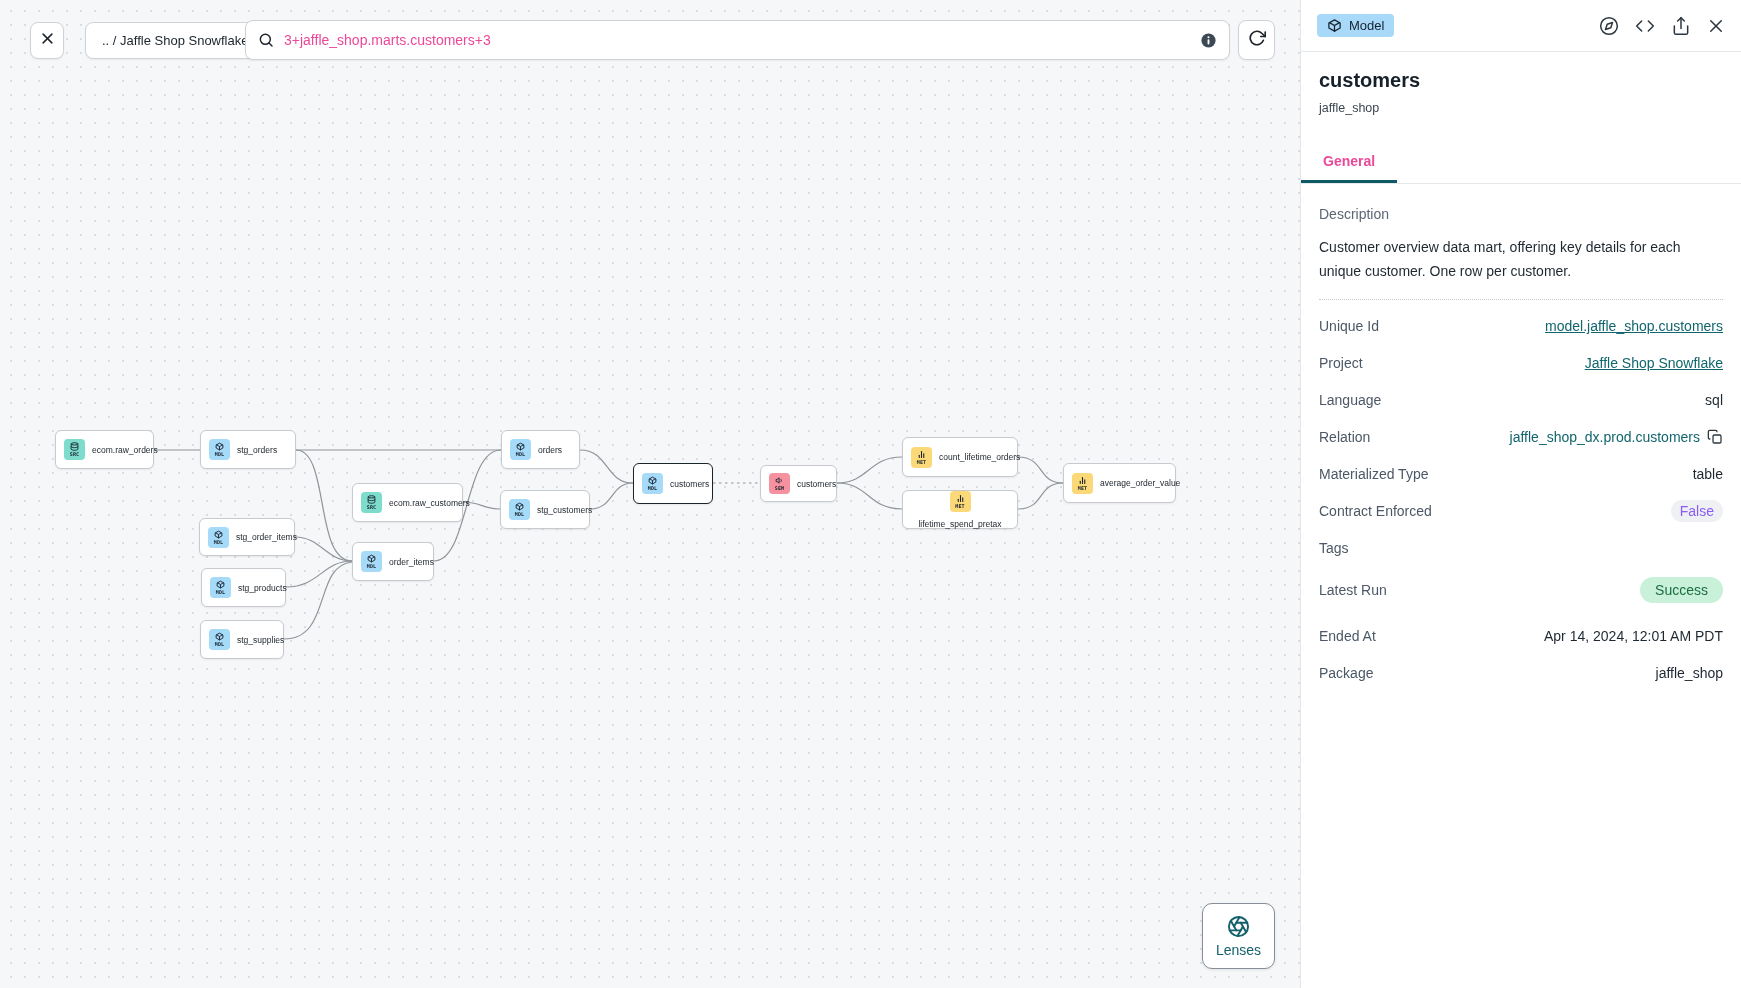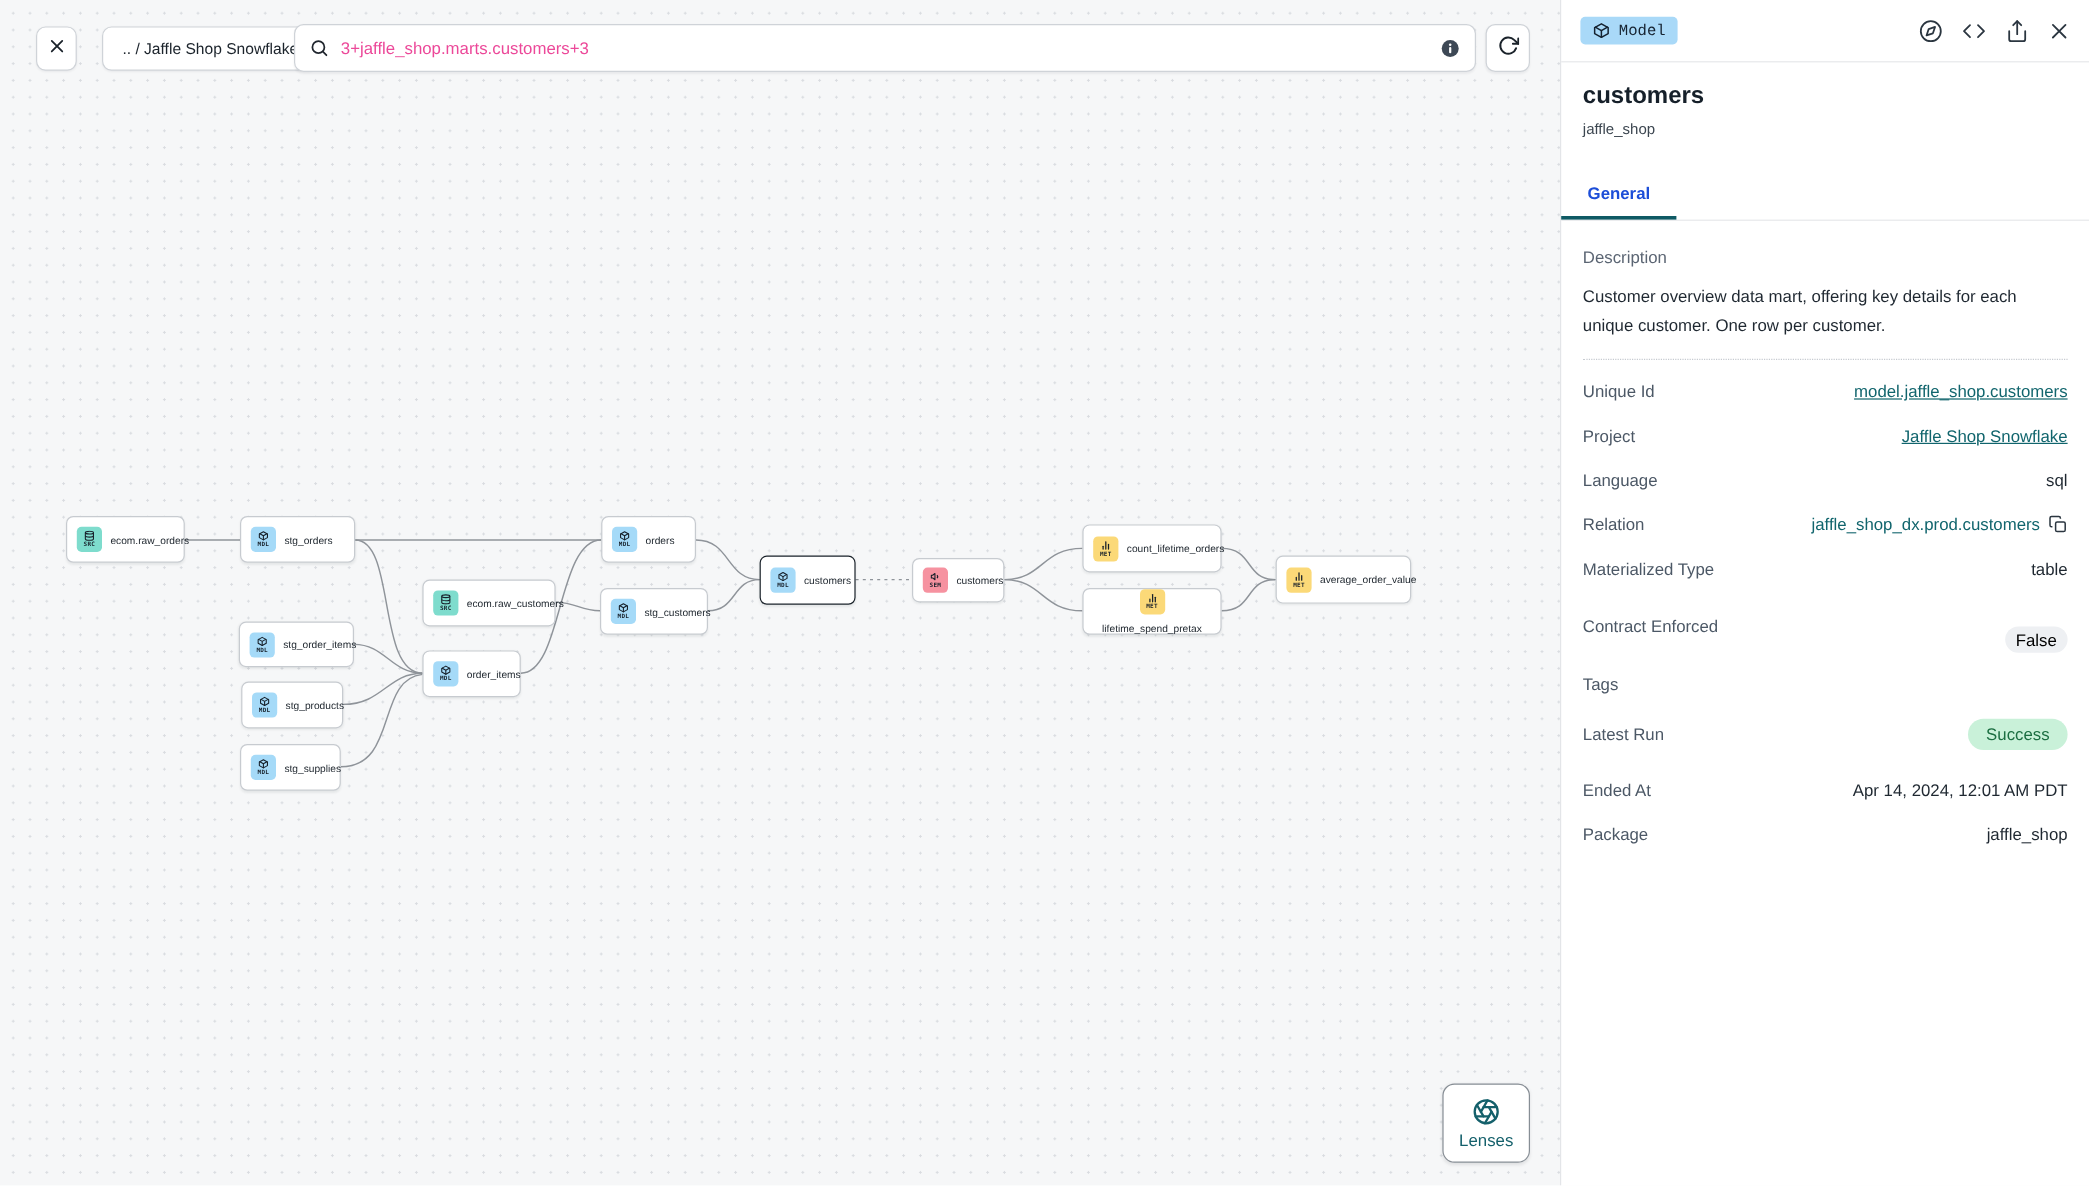--- a/index.html
+++ b/index.html
@@ -51,46 +51,46 @@
     color:#14606b; cursor:pointer; box-shadow:0 1px 3px rgba(16,24,32,.10); }
   .lenses .llabel { font-size:14px; }
 
   
   .panel { position:absolute; left:1300px; top:0; width:441px; height:988px; background:#fff;
     border-left:1px solid #e3e5e8; display:flex; flex-direction:column; }
   .panel-head { display:flex; align-items:center; justify-content:space-between;
     padding:14px 16px; border-bottom:1px solid #e6e8ea; }
   .badge-model { display:inline-flex; align-items:center; gap:7px; background:#a9d9f8;
     color:#152230; border-radius:4px; padding:4px 10px;
-    font-family:Liberation Mono, monospace; font-size:13px; }
+    font-family:Liberation Sans, sans-serif; font-size:13px; }
   .head-icons { display:flex; align-items:center; gap:16px; color:#2b3640; }
   .head-icons .hicon { display:flex; cursor:pointer; }
 
   .title-block { padding:17px 18px 6px; }
   .p-title { font-size:20px; font-weight:700; color:#16202a; }
   .p-sub { font-size:12.5px; color:#3c4650; margin-top:9px; }
 
   .tabs { display:flex; border-bottom:1px solid #e6e8ea; margin-top:22px; }
-  .tab { padding:10px 22px 11px; font-size:14px; font-weight:700; color:#1d4ed8;
+  .tab { padding:10px 22px 11px; font-size:14px; font-weight:700; color:#ec4899;
     border-bottom:3px solid #0e5a64; cursor:pointer; }
 
   .content { padding:22px 18px 0; overflow:hidden; }
   .sec-label { font-size:14px; font-weight:400; color:#5b6573; margin-bottom:13px; }
   .desc { font-size:14px; line-height:24px; color:#1f2831; margin-bottom:16px; }
   .dotted-div { border:none; border-top:1.5px dotted #c6cad0; margin-bottom:6px; }
 
   .frow { display:flex; align-items:center; justify-content:space-between;
     min-height:22px; margin:15px 0; }
   .flabel { font-size:14px; color:#4c5866; }
   .fvalue { font-size:14px; color:#1f2831; text-align:right; }
   .fvalue.link { color:#11656d; text-decoration:underline; cursor:pointer; }
   .fvalue.teal { color:#11656d; }
   .rel-wrap { display:flex; align-items:center; gap:7px; }
   .copy-btn { display:flex; color:#2b3640; cursor:pointer; }
-  .badge-gray { background:#eef0f3; padding:3px 9px; border-radius:11px; font-size:14px; color:#000000;margin-top:22px; }
+  .badge-gray { background:#eef0f3; padding:3px 9px; border-radius:11px; font-size:14px; color:#8b5cf6; }
   .pill-success { background:#c9f1d9; color:#1b6e41; border-radius:999px; padding:5px 15px;
     font-size:14px; }
   .row-run { margin:18px 0 22px; }
 </style>
 </head>
 <body>
 
 <div class="stage">
 
   <div class="canvas">

